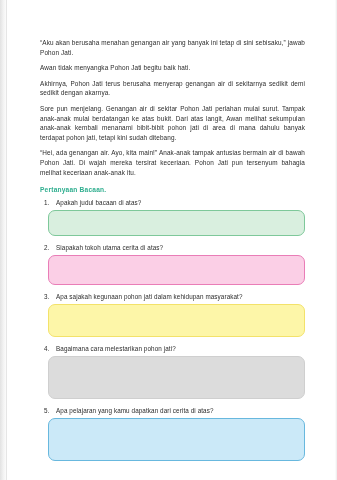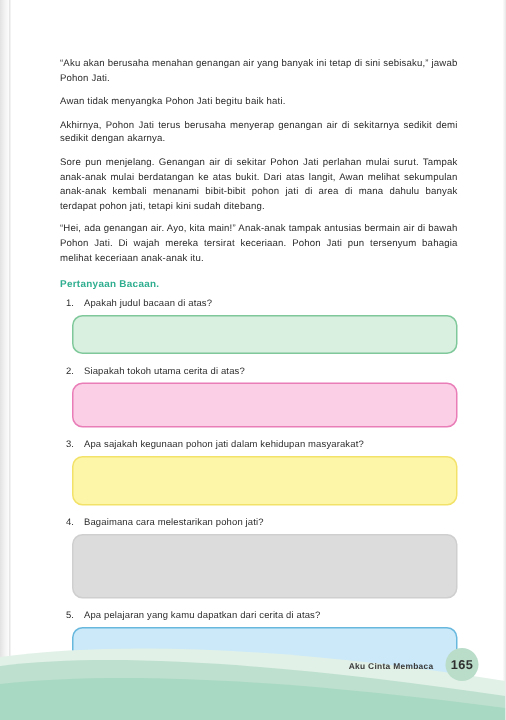--- a/index.html
+++ b/index.html
@@ -207,25 +207,14 @@
     <div class="qa-item">
       <div class="question-row">
         <span class="q-num">5.</span>
         <span class="q-text">Apa pelajaran yang kamu dapatkan dari cerita di atas?</span>
       </div>
       <div class="answer-box box-blue" style="height:43px"></div>
     </div>
 
   </div>
 
-  <div class="footer">
-    <svg viewBox="0 0 337 60" preserveAspectRatio="none">
-      <path d="M0,18 C90,6 210,14 337,34 L337,60 L0,60 Z" fill="#e2f1e8"></path>
-      <path d="M0,24 C80,14 200,24 337,44 L337,60 L0,60 Z" fill="#bee0cf"></path>
-      <path d="M0,36 C90,26 215,36 337,52 L337,60 L0,60 Z" fill="#a8d9c2"></path>
-    </svg>
-    <div class="footer-label">Aku Cinta Membaca</div>
-    <div class="page-number-circle">
-      <span>165</span>
-    </div>
-  </div>
 
 </div>
 
 </body></html>

